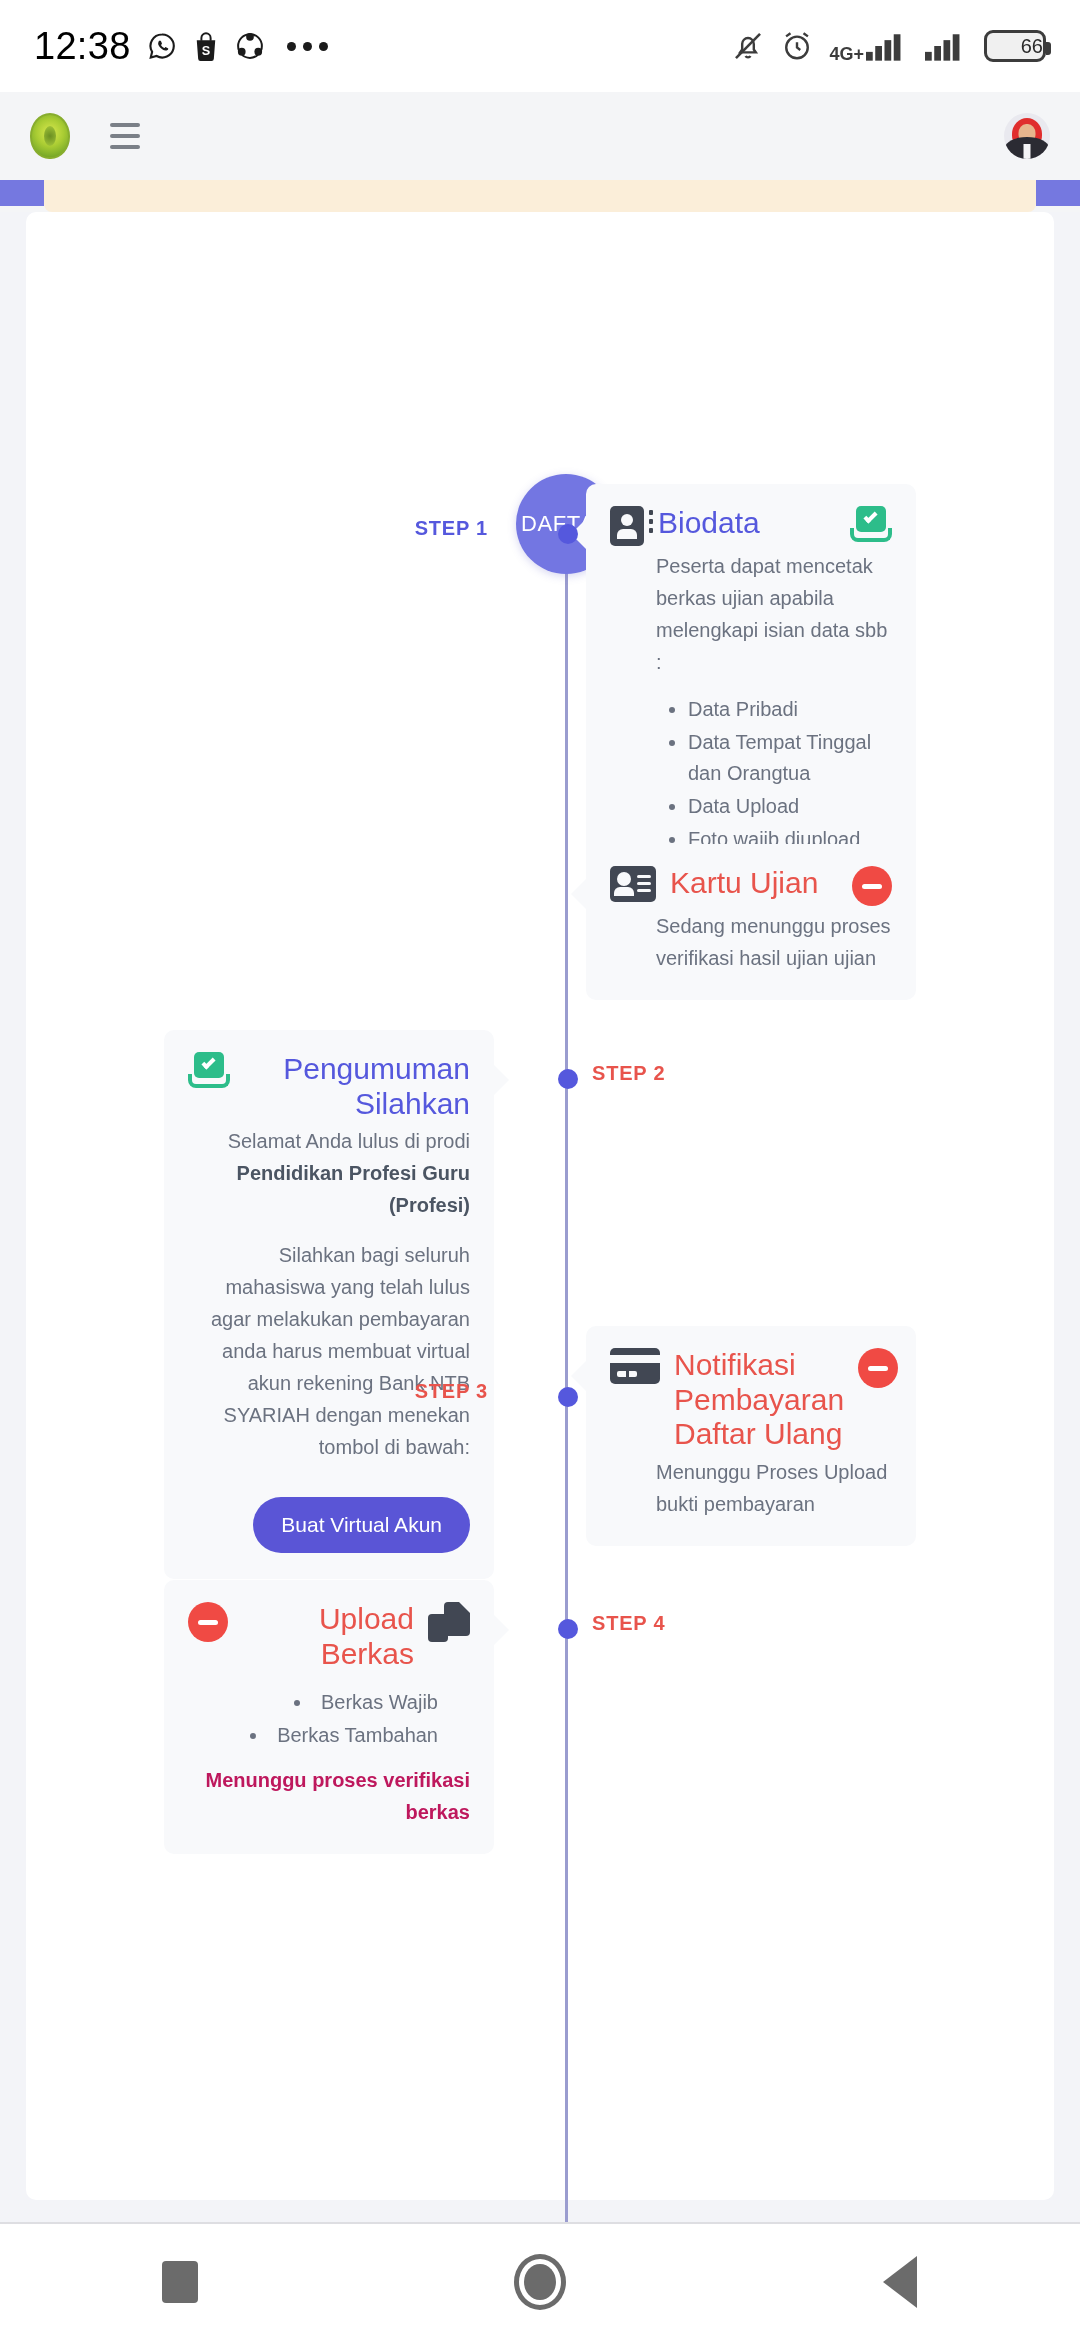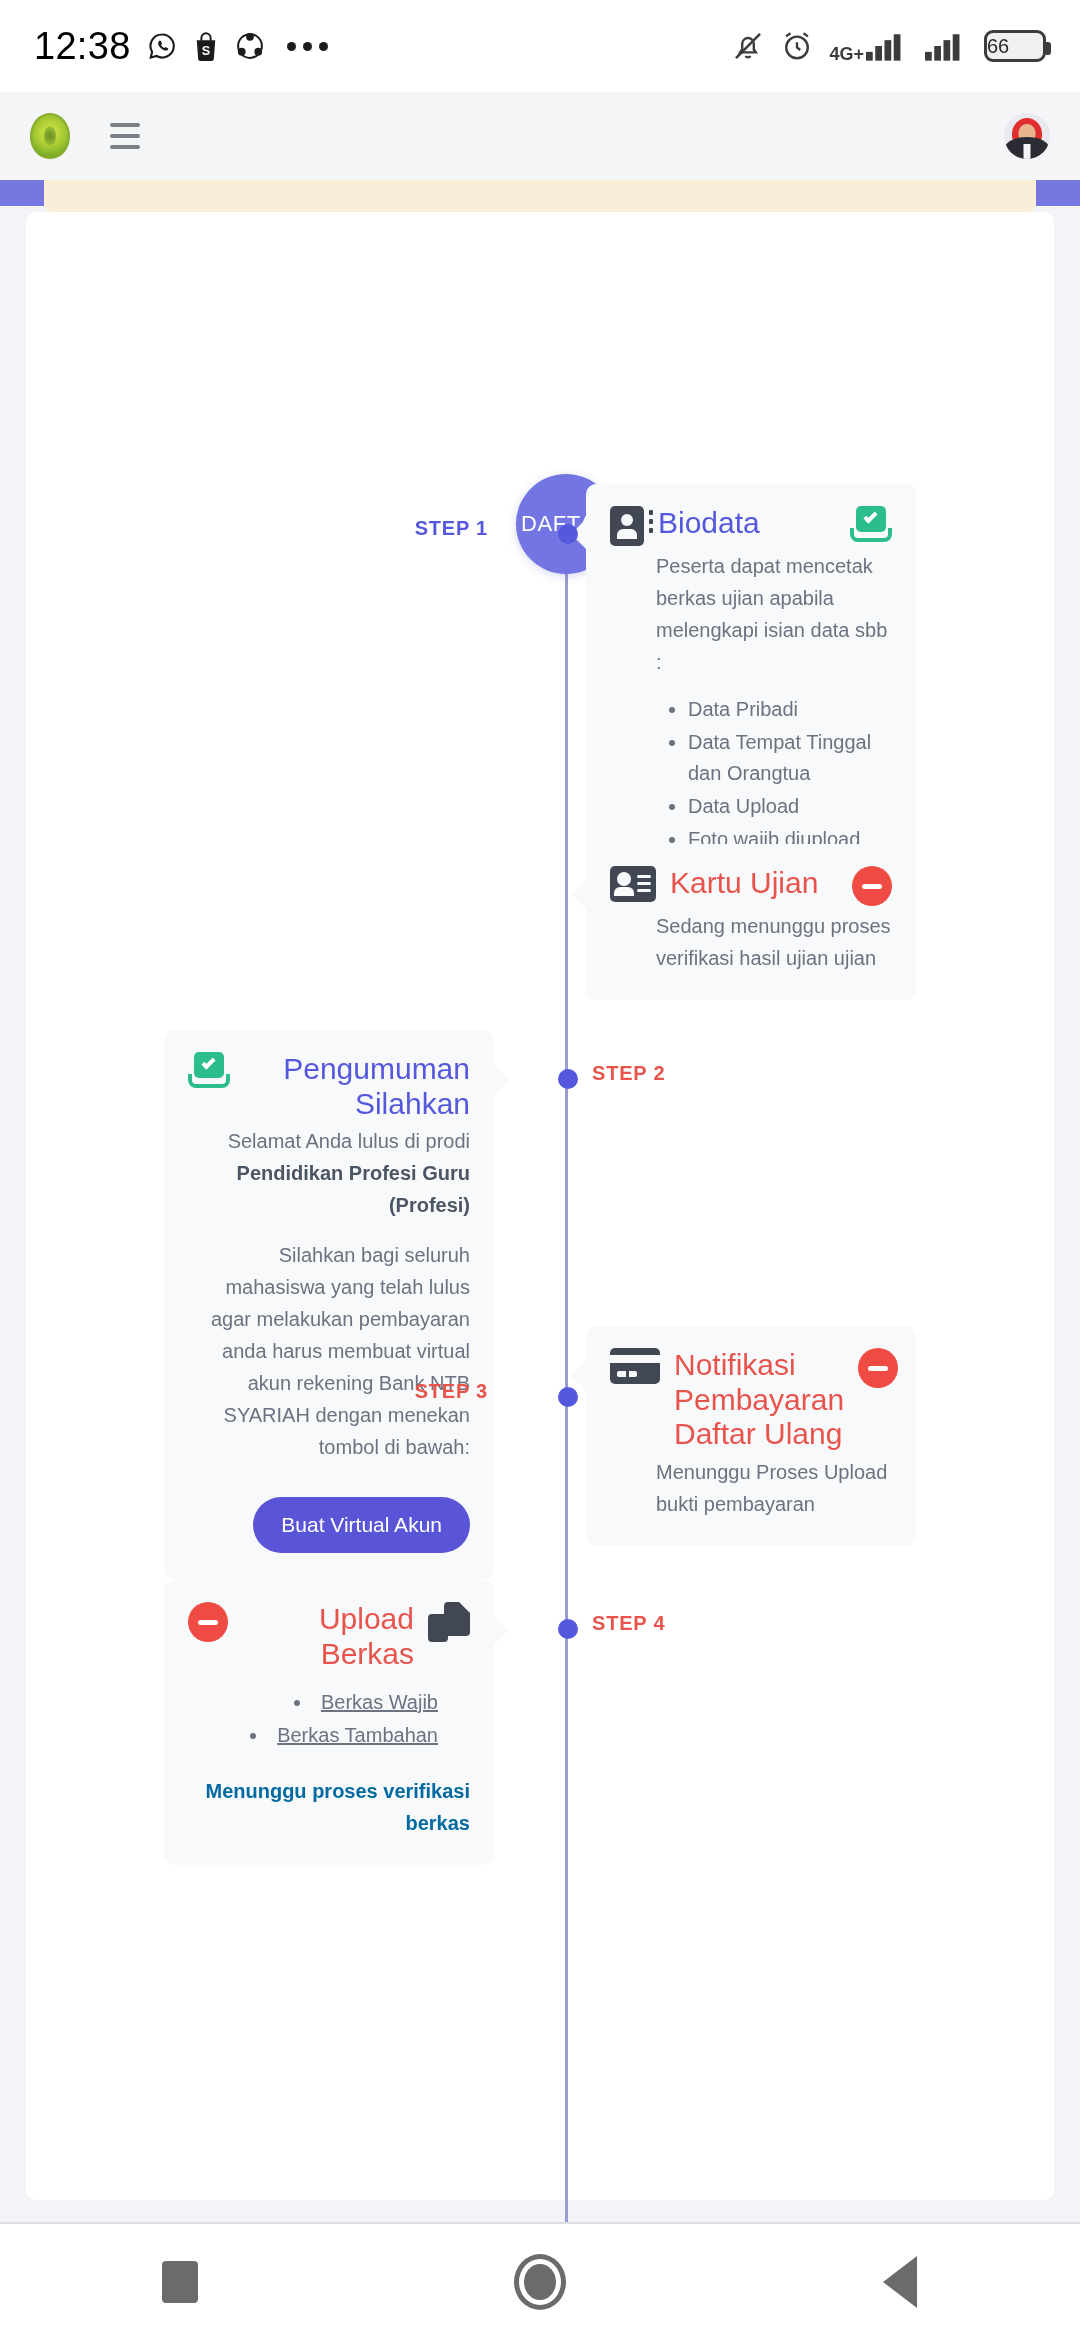--- a/index.html
+++ b/index.html
@@ -21,21 +21,21 @@
   .sb-clock { font-size: 38px; font-weight: 400; letter-spacing: .3px; color: #000000; }
   .sb-right { margin-left: auto; display: flex; align-items: center; gap: 15px; }
   .sb-ico { display: block; }
   .sb-dots { display: flex; gap: 7px; align-items: center; margin-left: 6px; }
   .sb-dots i { width: 9px; height: 9px; border-radius: 50%; background: #1b1b1b; display: block; }
   .net-wrap { display: flex; align-items: flex-end; gap: 2px; }
   .net-label { font-size: 18px; font-weight: 600; color: #3c3c3c; line-height: 1;
                display: flex; flex-direction: column; align-items: flex-start; }
   .battery {
     width: 62px; height: 32px; border: 3px solid #3c3c3c; border-radius: 9px;
-    display: flex; align-items: center; justify-content: flex-start; position: relative;
+    display: flex; align-items: center; justify-content: flex-end; position: relative;
     font-size: 20px; font-weight: 500; color: #2a2a2a; background: #f0f0f0;
   }
   .battery::after { content:''; position:absolute; right:-8px; top:9px; width:5px; height:13px;
                     background:#3c3c3c; border-radius:0 3px 3px 0; }
 
   
   .appbar {
     position: absolute; top: 92px; left: 0; width: 1080px; height: 88px;
     background: #f4f5f7; display: flex; align-items: center; padding: 0 30px;
   }
@@ -116,23 +116,23 @@
   .card.left .card-head { flex-direction: row; }
   .ct { font-size:30px; font-weight:400; line-height:1.15; flex:1; }
   .ct.blue { color:#5558dd; }
   .ct.red  { color:#e8544c; }
   .card.left .ct { text-align:right; }
 
   .card-body { font-size:20px; line-height:1.6; color:#6b7280; margin-top:4px; }
   .card.right .card-body { padding-left:46px; }
   .card.left .card-body { text-align:right; }
   .card-body .strong { font-weight:700; color:#4b5563; }
-  .card-body .note { font-weight:700; color:#0369a1; margin-top:24px; display:block; }
+  .card-body .note { font-weight:700; color:#be185d; margin-top:13px; display:block; }
   .card-body ul { margin:16px 0 0 0; padding-left:32px; }
-  .card.left .card-body ul { padding-left:0; padding-right:32px; list-style-position: inside; text-decoration: underline; }
+  .card.left .card-body ul { padding-left:0; padding-right:32px; list-style-position: inside; }
   .card-body li { margin-bottom:2px; line-height:1.55; }
   .gap { display:block; height:18px; }
 
   
   .ico { flex:0 0 auto; }
   .ic-contact { width:34px; height:40px; background:#414753; border-radius:5px; position:relative; }
   .ic-contact::before { content:''; position:absolute; left:50%; top:8px; transform:translateX(-50%);
                         width:12px; height:12px; border-radius:50%; background:#f8f9fb; }
   .ic-contact::after { content:''; position:absolute; left:50%; top:23px; transform:translateX(-50%);
                        width:20px; height:10px; border-radius:6px 6px 0 0; background:#f8f9fb; }

